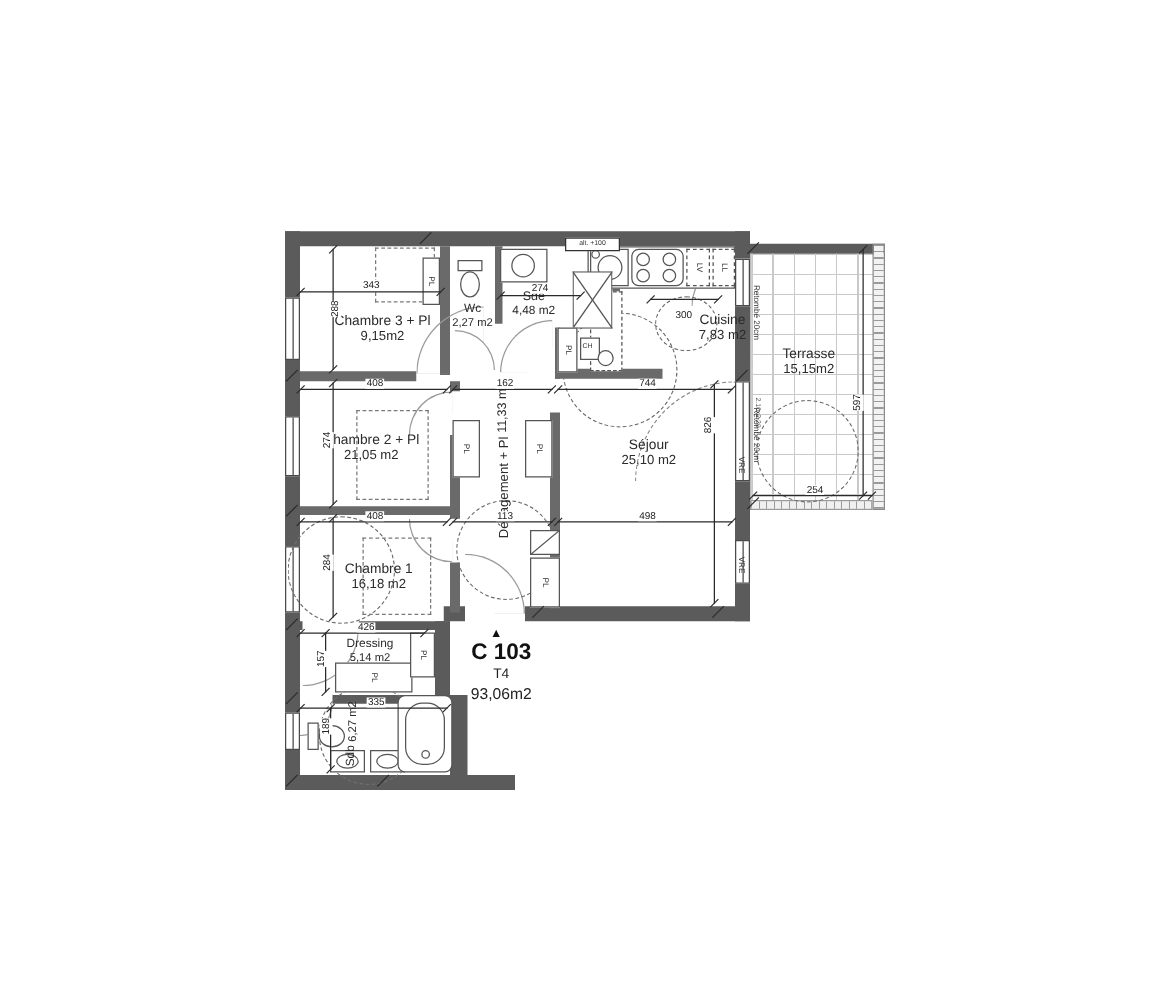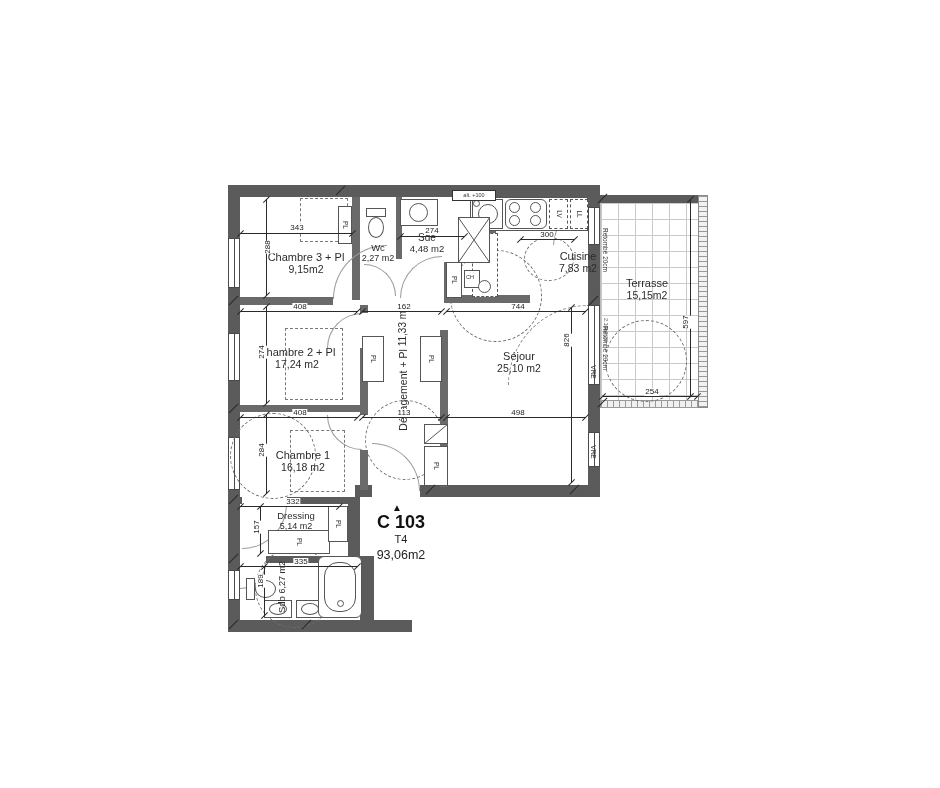--- a/index.html
+++ b/index.html
@@ -227,21 +227,21 @@
   <div class="lbl" style="left:519px;top:362px">
     <span class="nm">Séjour</span>
     <span class="ar">25,10 m2</span>
   </div>
   <div class="lbl vt" style="left:403px;top:368px;font-size:10.5px">
     <span>Dégagement + Pl</span>
     <span style="font-size:10px">11,33 m2</span>
   </div>
   <div class="lbl" style="left:297px;top:358px">
     <span class="nm">Chambre 2 + Pl</span>
-    <span class="ar">17,24 m2</span>
+    <span class="ar">21,05 m2</span>
   </div>
   <div class="lbl" style="left:303px;top:461px">
     <span class="nm">Chambre 1</span>
     <span class="ar">16,18 m2</span>
   </div>
   <div class="lbl" style="left:296px;top:520px;font-size:9.5px">
     <span class="nm">Dressing</span>
     <span class="ar" style="font-size:9px">5,14 m2</span>
   </div>
   <div class="lbl vt" style="left:281px;top:587px;font-size:9.5px">
@@ -285,31 +285,31 @@
   <div class="dv" style="left:266px;top:306px;height:98px"></div>
   <div class="dv" style="left:266px;top:414px;height:80px"></div>
   <div class="dv" style="left:260px;top:506px;height:48px"></div>
   <div class="dv" style="left:264px;top:566px;height:50px"></div>
   <div class="dv" style="left:571px;top:307px;height:176px"></div>
   <div class="dv" style="left:690px;top:199px;height:198px"></div>
 
   <span class="dim" style="left:297px;top:228px">343</span>
   <span class="dim vt" style="left:268px;top:247px">288</span>
   <span class="dim" style="left:432px;top:231px">274</span>
-  <span class="dim" style="left:547px;top:235px">300</span>
+  <span class="dim" style="left:547px;top:252px">300</span>
   <span class="dim" style="left:300px;top:307px">408</span>
   <span class="dim vt" style="left:262px;top:352px">274</span>
   <span class="dim" style="left:404px;top:307px">162</span>
   <span class="dim" style="left:518px;top:307px">744</span>
   <span class="dim vt" style="left:567px;top:340px">826</span>
   <span class="dim" style="left:300px;top:413px">408</span>
   <span class="dim vt" style="left:262px;top:450px">284</span>
   <span class="dim" style="left:404px;top:413px">113</span>
   <span class="dim" style="left:518px;top:413px">498</span>
-  <span class="dim" style="left:293px;top:502px">332</span>
+  <span class="dim" style="left:293px;top:502px">426</span>
   <span class="dim vt" style="left:257px;top:527px">157</span>
   <span class="dim" style="left:301px;top:562px">335</span>
   <span class="dim vt" style="left:261px;top:581px">189</span>
   <span class="dim vt" style="left:686px;top:322px">597</span>
   <span class="dim" style="left:652px;top:392px">254</span>
 
   <div class="tick" style="left:334px;top:190px"></div>
   <div class="tick" style="left:227px;top:300px"></div>
   <div class="tick" style="left:227px;top:408px"></div>
   <div class="tick" style="left:227px;top:499px"></div>

